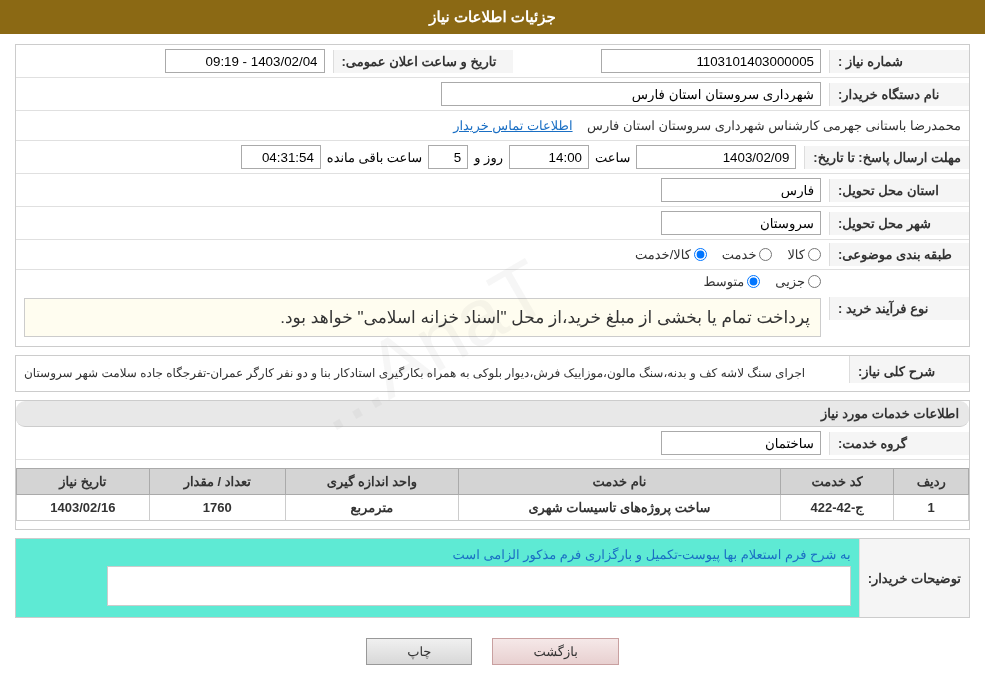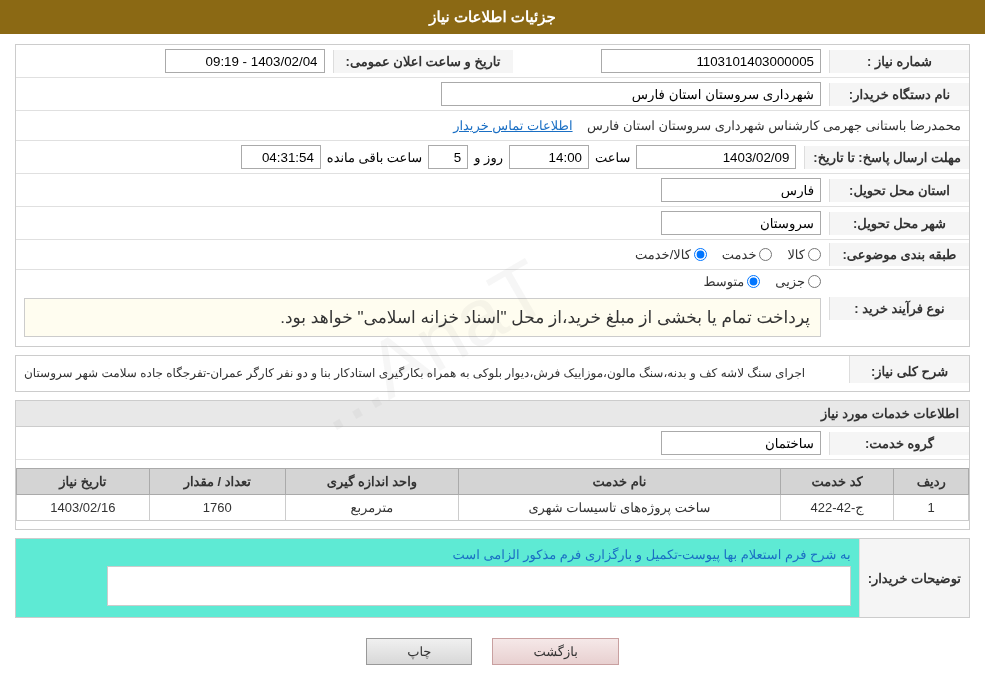--- a/index.html
+++ b/index.html
@@ -36,21 +36,21 @@
       display: flex;
       align-items: center;
       border-bottom: 1px solid #e0e0e0;
       min-height: 30px;
     }
     .form-row:last-child { border-bottom: none; }
     .label-cell {
       background: #f5f5f5;
       padding: 4px 8px;
       min-width: 140px;
-      text-align: center;
+      text-align: left;
       font-weight: bold;
       color: #333;
       border-left: 1px solid #ddd;
       white-space: nowrap;
     }
     .value-cell {
       padding: 4px 8px;
       flex: 1;
       text-align: right;
       color: #333;
@@ -83,20 +83,21 @@
       padding: 4px 8px;
       flex: 1;
     }
     .section-title {
       background: #e8e8e8;
       padding: 5px 10px;
       font-weight: bold;
       color: #333;
       border-bottom: 1px solid #ccc;
       text-align: right;
+      border-radius: 9px;
     }
     .radio-group {
       display: flex;
       gap: 15px;
       align-items: center;
     }
     .radio-item {
       display: flex;
       align-items: center;
       gap: 3px;
@@ -134,20 +135,21 @@
       padding: 5px 8px;
       text-align: center;
       font-weight: bold;
       color: #333;
     }
     .data-table td {
       border: 1px solid #ccc;
       padding: 5px 8px;
       text-align: center;
       color: #333;
+      font-weight: bold;
     }
     .data-table tr:nth-child(even) td { background: #f9f9f9; }
     .buttons-row {
       display: flex;
       justify-content: center;
       gap: 20px;
       padding: 10px 0 15px 0;
     }
     .btn {
       padding: 5px 40px;

